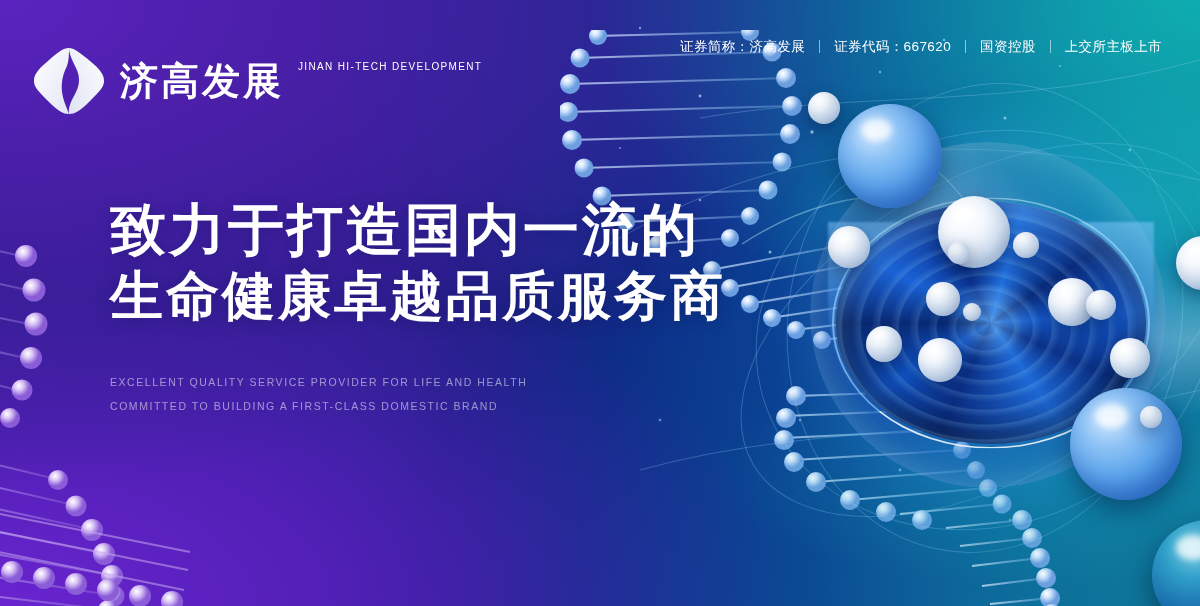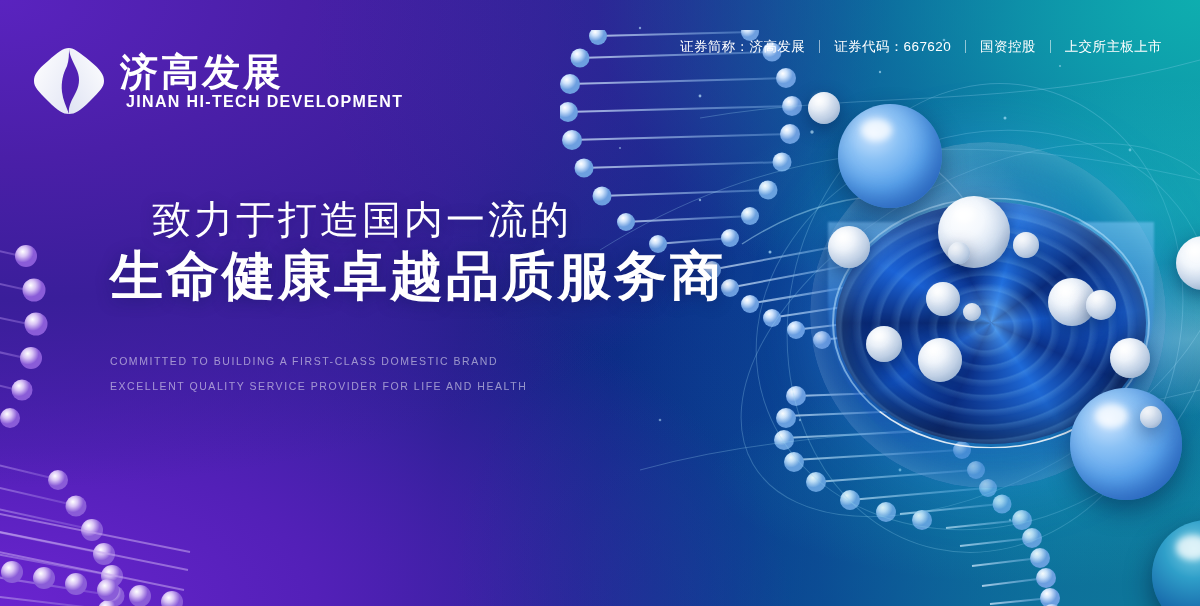--- a/index.html
+++ b/index.html
@@ -107,38 +107,36 @@
   }
   .topbar .sep{
     width:1px; height:13px; background:rgba(255,255,255,.55);
   }
 
   
   .logo{
     position:absolute; left:32px; top:44px; display:flex; align-items:center; gap:14px; z-index:12;
   }
   .logo-mark{ width:74px; height:74px; position:relative; }
-  .logo-text{ display:flex; flex-direction:column; gap:3px; }
+  .logo-text{ display:flex; flex-direction:row; gap:14px; }
   .logo-cn{
     color:#fff; font-size:38px; font-weight:700; letter-spacing:3px; line-height:1;
     font-family:"DejaVu Sans","Liberation Sans",sans-serif;
   }
   .logo-en{
-    color:#fff; font-size:16px; font-weight:700; letter-spacing:1.35px; line-height:1;
+    color:#fff; font-size:10px; font-weight:400; letter-spacing:1.35px; line-height:1;
     white-space:nowrap;
-    margin-left:6px;
   }
 
   
   .copy{ position:absolute; left:110px; top:196px; z-index:11; }
   .h1-light{
-    color:#ffffff; font-size:39px; font-weight:400; letter-spacing:3px; line-height:1.22;
+    color:#ffffff; font-size:56px; font-weight:700; letter-spacing:3px; line-height:1.22;
     font-family:"DejaVu Sans","Liberation Sans",sans-serif;
     text-shadow:0 2px 14px rgba(10,20,80,.35);
-    margin-left:42px;
   }
   .h1-bold{
     color:#ffffff; font-size:53px; font-weight:700; letter-spacing:3px; line-height:1.22;
     font-family:"DejaVu Sans","Liberation Sans",sans-serif;
     text-shadow:0 2px 16px rgba(10,20,80,.45);
   }
   .sub{ margin-top:48px; }
   .sub-line{
     color:rgba(255,255,255,.52); font-size:10.5px; letter-spacing:1.55px;
     line-height:1; margin-bottom:14px; white-space:nowrap;
@@ -437,18 +435,18 @@
     <div class="sep"></div>
     <div class="seg">国资控股</div>
     <div class="sep"></div>
     <div class="seg">上交所主板上市</div>
   </div>
 
   <div class="copy">
     <div class="h1-light">致力于打造国内一流的</div>
     <div class="h1-bold">生命健康卓越品质服务商</div>
     <div class="sub">
+      <div class="sub-line">EXCELLENT QUALITY SERVICE PROVIDER FOR LIFE AND HEALTH</div>
       <div class="sub-line">COMMITTED TO BUILDING A FIRST-CLASS DOMESTIC BRAND</div>
-      <div class="sub-line">EXCELLENT QUALITY SERVICE PROVIDER FOR LIFE AND HEALTH</div>
     </div>
   </div>
 
 </div>
 
 </body></html>

